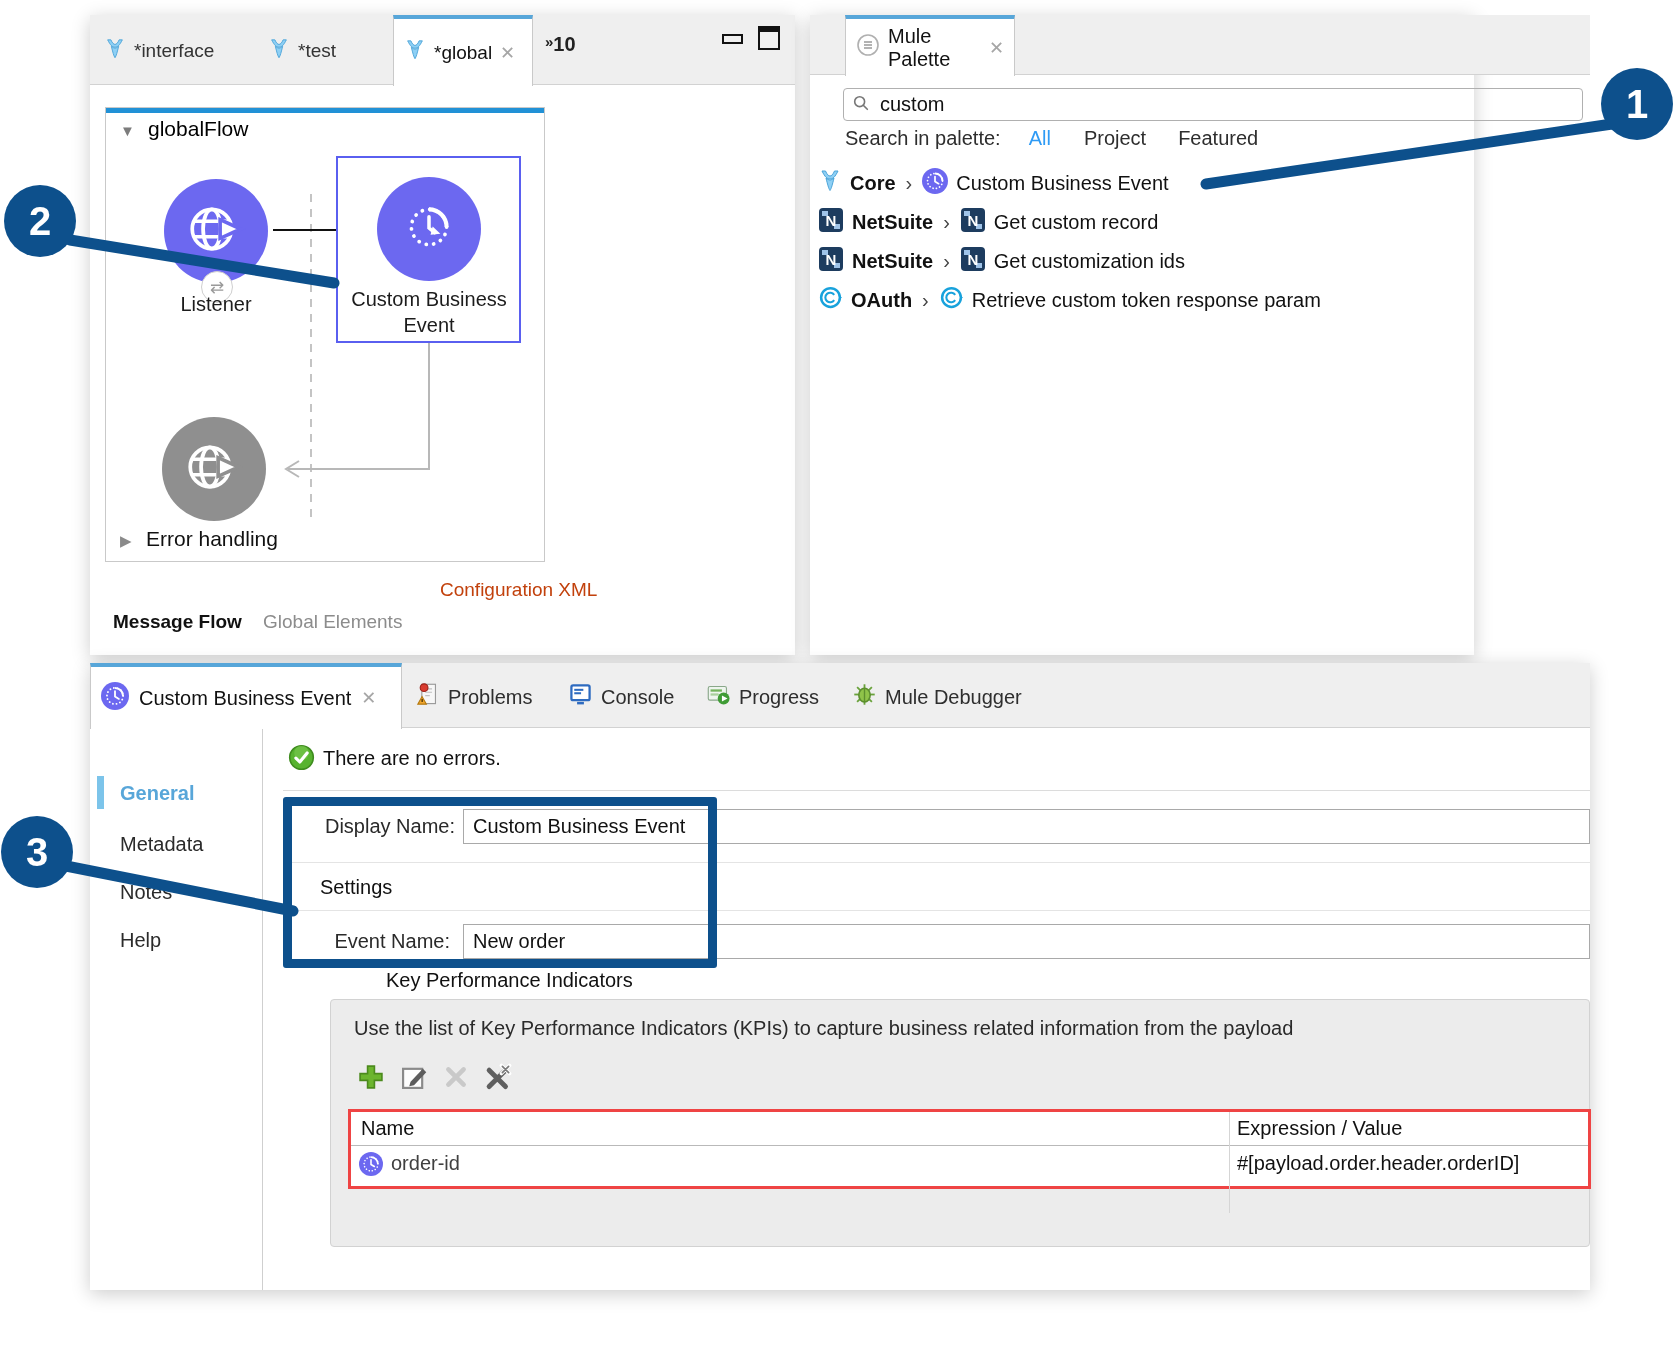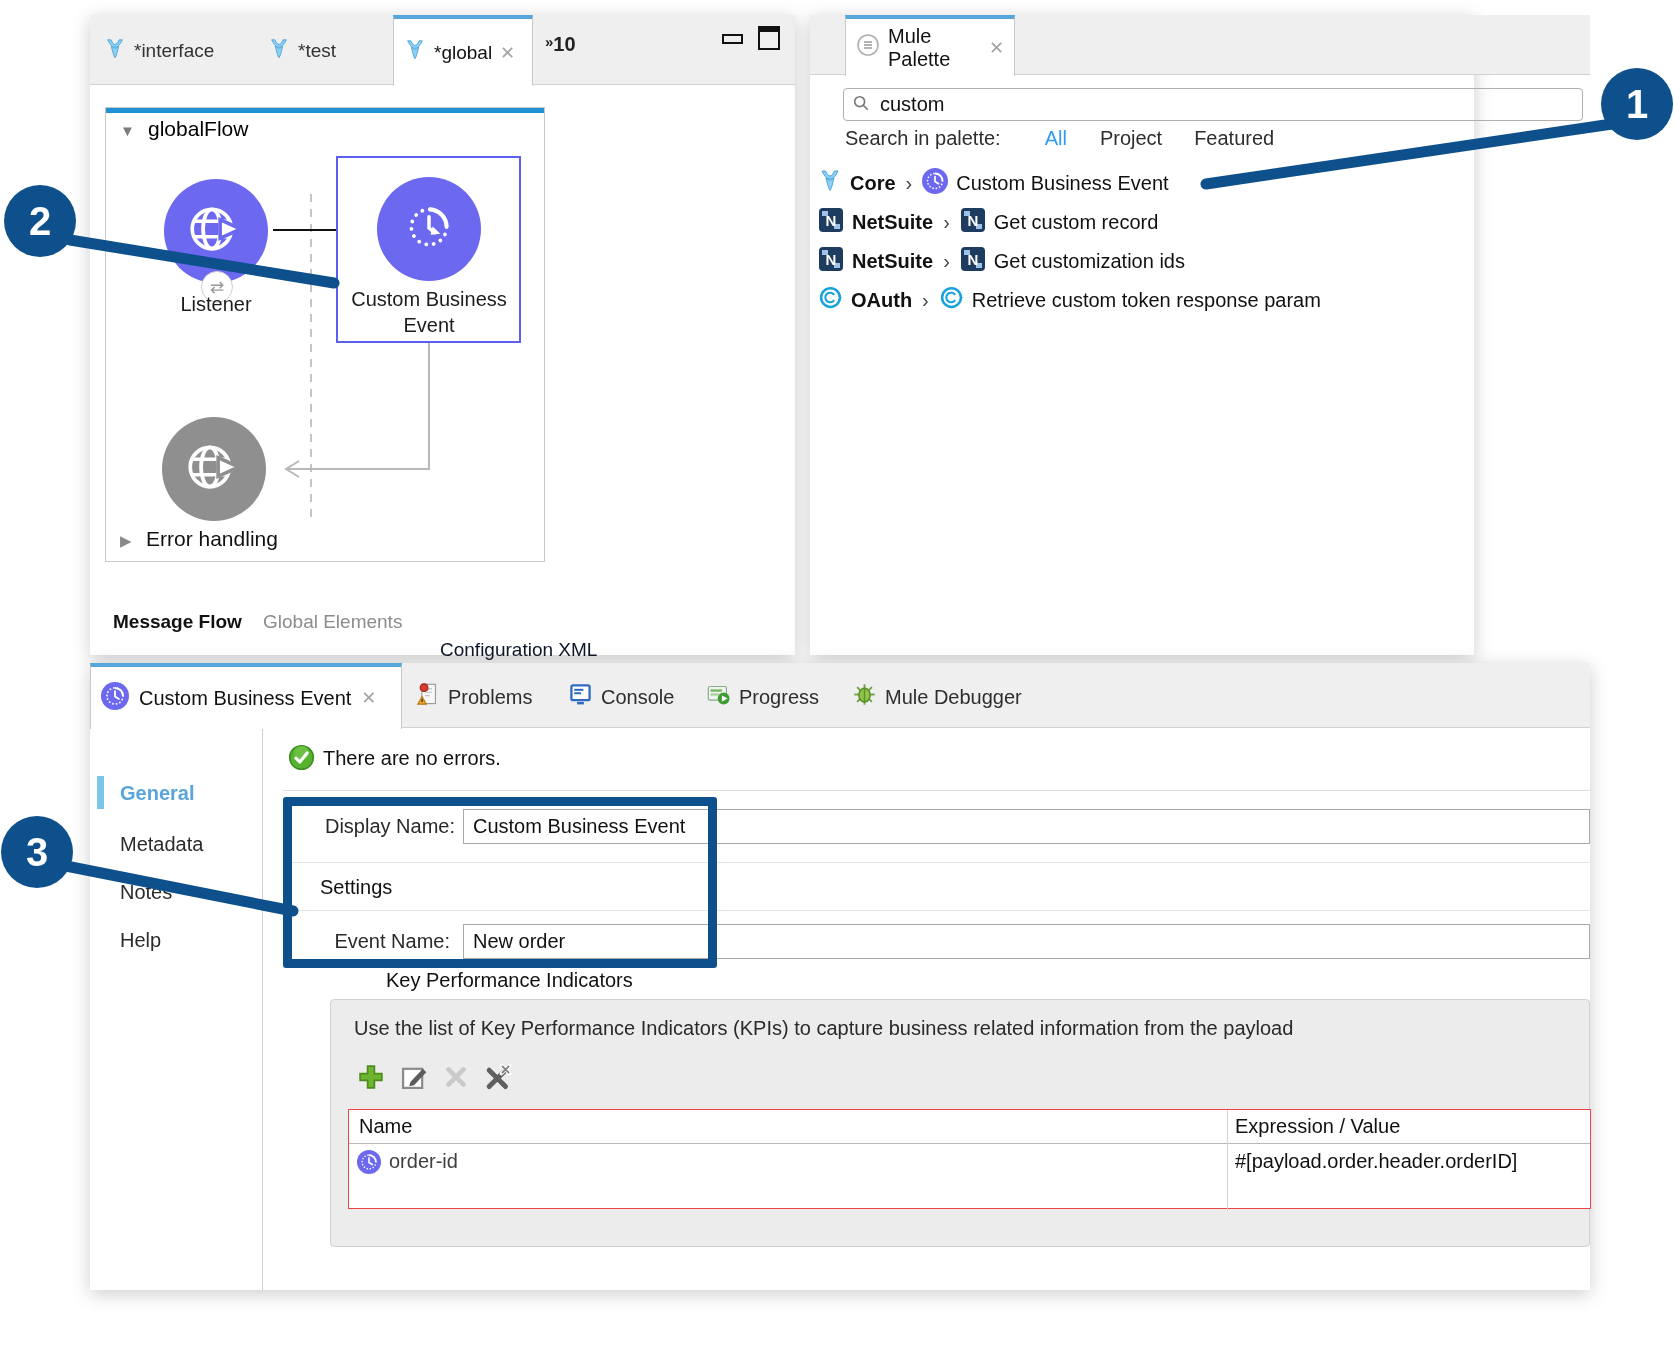--- a/index.html
+++ b/index.html
@@ -139,21 +139,21 @@
     <span class="abs" style="left:14px;top:424px;color:#8a8a8a;font-size:15px;">▶</span>
     <span class="abs" style="left:40px;top:419px;font-size:21px;color:#111;">Error handling</span>
   </div>
 
   <div class="vtab" style="left:23px;top:594px;font-weight:bold;color:#111;">
       <span>Message Flow</span>
     </div>
   <div class="vtab" style="left:173px;top:594px;color:#8c8c8c;">
       <span>Global Elements</span>
     </div>
-  <div class="vtab" style="left:350px;top:622px;color:#0f172a;">
+  <div class="vtab" style="left:350px;top:562px;color:#c2410c;">
       <span>Configuration XML</span>
     </div>
 </div>
 
 <div class="panel" style="left:810px;top:15px;width:664px;height:640px;">
   <div class="tabstrip" style="left:0;top:0;width:780px;height:60px;"></div>
   <div class="etab-active" style="left:35px;top:0;width:170px;height:61px;">
     <span>
       <svg width="24" height="24" viewBox="0 0 24 24">
           <circle cx="12" cy="12" r="10" fill="#fff" stroke="#b0b0b0" stroke-width="1.6"></circle>
@@ -169,21 +169,21 @@
       <svg width="18" height="18" viewBox="0 0 20 20">
           <circle cx="8.5" cy="8.5" r="5.5" fill="none" stroke="#777" stroke-width="1.8"></circle>
           <line x1="12.8" y1="12.8" x2="17" y2="17" stroke="#777" stroke-width="1.8" stroke-linecap="round"></line>
         </svg>
     </span>
     <input style="border: none; outline: none; font-size: 20px; font-family: &quot;Liberation Sans&quot;, sans-serif; color: rgb(17, 17, 17); width: 640px; background: transparent;" value="custom">
   </div>
 
   <div class="abs" style="left:35px;top:108px;height:30px;font-size:20px;display:flex;align-items:center;">
     <span style="color:#2e2e2e;">Search in palette:</span>
-    <span style="color:#2f9bf5;margin-left:44px;">All</span>
+    <span style="color:#2f9bf5;margin-left:28px;">All</span>
     <span style="color:#2e2e2e;margin-left:33px;">Project</span>
     <span style="color:#2e2e2e;margin-left:32px;">Featured</span>
   </div>
 
   <div class="prow" style="left:0;top:151px;">
     <span>
       <svg width="24" height="24" viewBox="0 0 24 24">
           <path d="M4 2 C7 8 9 10 12 10 C15 10 17 8 20 2 L16.5 2 C15 5.5 13.5 7 12 7 C10.5 7 9 5.5 7.5 2 Z" fill="#8ed0f5" stroke="#4aa3d8" stroke-width="1"></path>
           <path d="M8 9 C9.5 15 10.5 19.5 12 21.5 C13.5 19.5 14.5 15 16 9 C14.5 10.3 13.3 11 12 11 C10.7 11 9.5 10.3 8 9 Z" fill="#8ed0f5" stroke="#4aa3d8" stroke-width="1"></path>
         </svg>
@@ -392,21 +392,21 @@
       </span>
       <span>
         <svg width="30" height="30" viewBox="0 0 22 22">
             <path d="M4.5 6 L16.5 18 M16.5 6 L4.5 18" stroke="#5f5f5f" stroke-width="3.6" stroke-linecap="round"></path>
             <path d="M13.5 2.5 L19.5 8.5 M19.5 2.5 L13.5 8.5" stroke="#fff" stroke-width="2.6" stroke-linecap="round"></path>
             <path d="M14.2 3.2 L18.8 7.8 M18.8 3.2 L14.2 7.8" stroke="#7a7a7a" stroke-width="1.2" stroke-linecap="round"></path>
           </svg>
       </span>
     </div>
 
-    <div class="abs" style="left:17px;top:109px;width:1243px;height:100px;background:#fff;border:1px solid #ef4444;box-sizing:border-box;">
+    <div class="abs" style="left:17px;top:109px;width:1243px;height:80px;background:#fff;border:3px solid #ef4444;box-sizing:border-box;">
       <div class="abs" style="left:0;top:0;width:100%;height:34px;border-bottom:1px solid #b9b9b9;box-sizing:border-box;"></div>
       <div class="abs" style="left:878px;top:0;width:1px;height:101px;background:#d5d5d5;"></div>
       <div class="abs" style="left:10px;top:5px;font-size:20px;color:#111;">Name</div>
       <div class="abs" style="left:886px;top:5px;font-size:20px;color:#111;">Expression / Value</div>
 
       <div class="abs" style="left:0;top:34px;width:100%;height:37px;">
         <span class="abs" style="left:8px;top:6px;">
           <svg width="24" height="24" viewBox="0 0 26 26">
               <circle cx="13" cy="13" r="13" fill="#6c68f0"></circle>
               <circle cx="13" cy="13" r="7.5" fill="none" stroke="#fff" stroke-width="1.7" stroke-dasharray="0.1 3.3" stroke-linecap="round"></circle>

